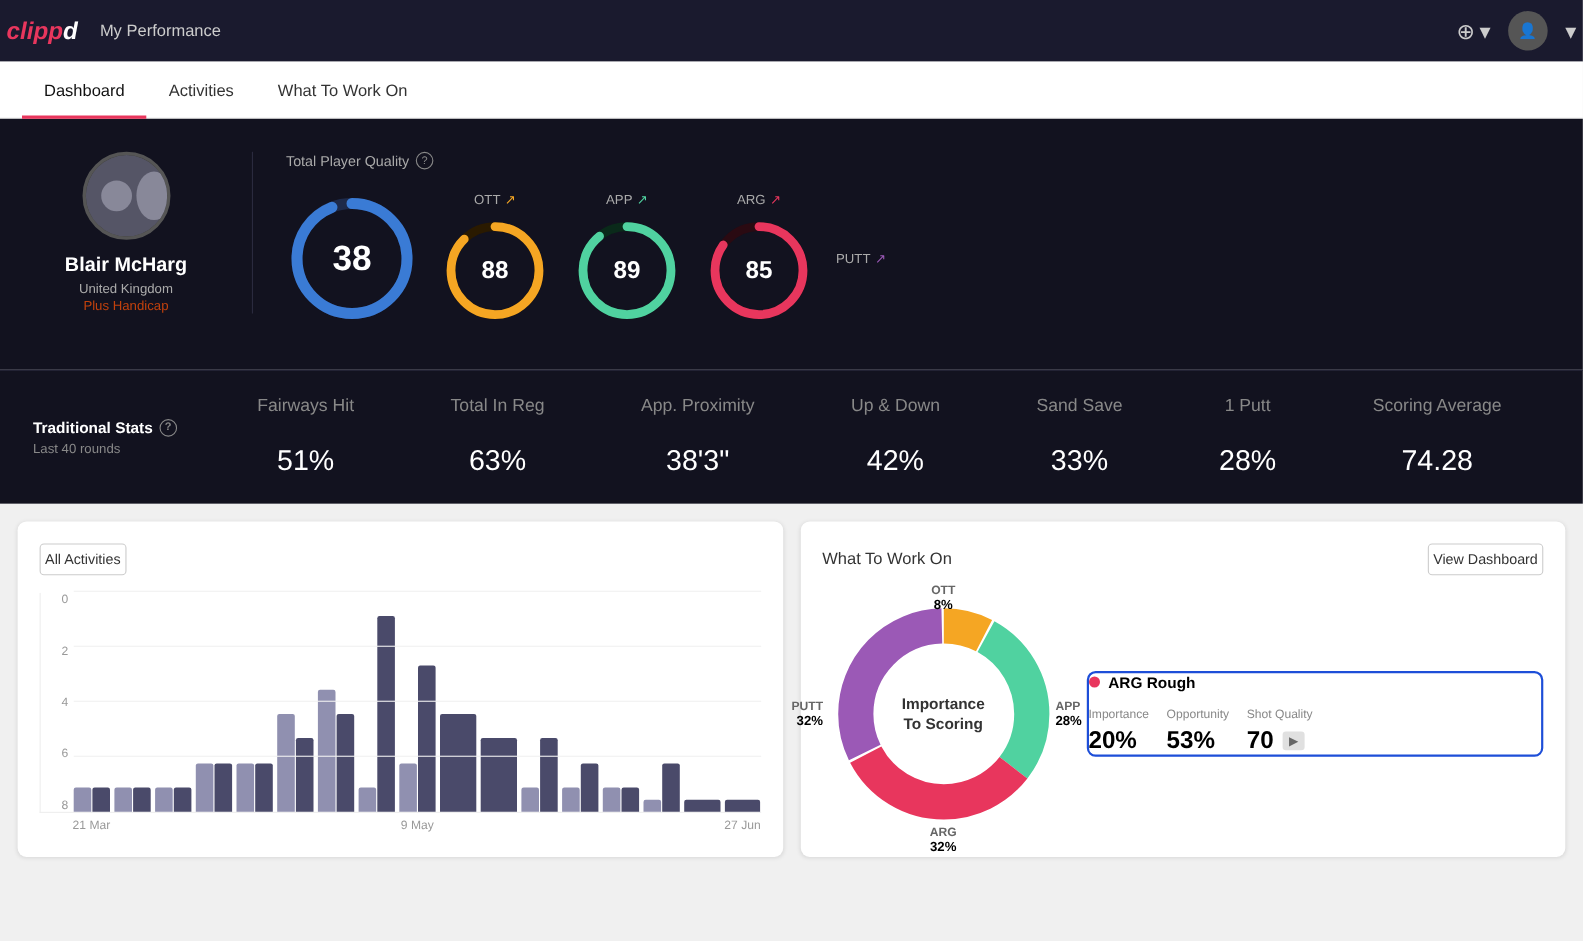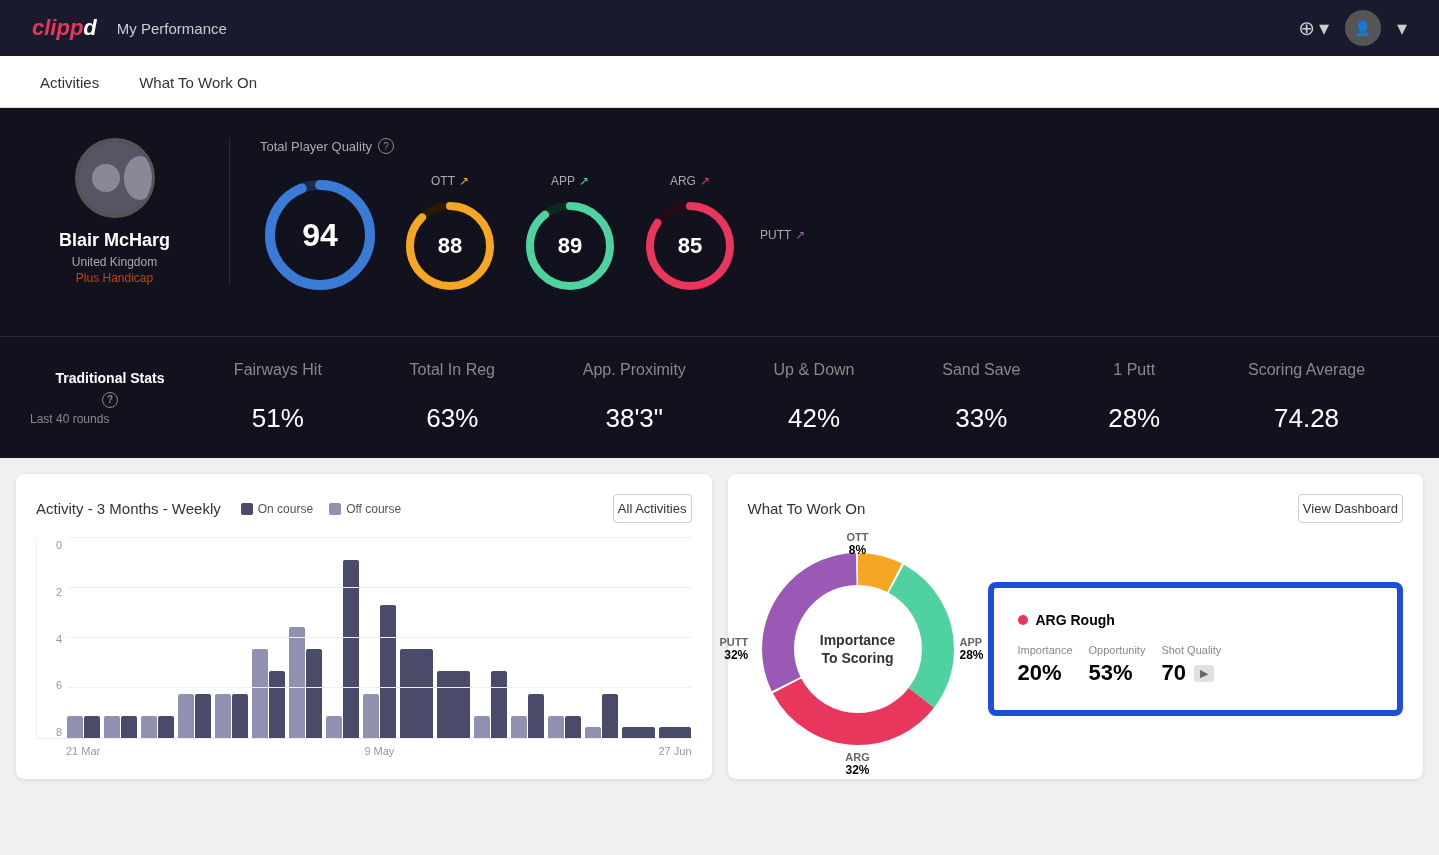--- a/index.html
+++ b/index.html
@@ -3,21 +3,21 @@
   <meta charset="utf-8">
   <style>
     * { box-sizing: border-box; margin: 0; padding: 0; }
     body { font-family: -apple-system, BlinkMacSystemFont, 'Segoe UI', sans-serif; background: #f0f0f0; }
 
     
     .header {
       background: #1a1a2e;
       display: flex;
       align-items: center;
-      padding: 0 32px;
+      padding: 0 6px;
       height: 56px;
       justify-content: space-between;
     }
     .logo { color: #e8365d; font-size: 22px; font-weight: bold; font-style: italic; }
     .logo span { color: white; }
     .header-title { color: #ccc; font-size: 15px; margin-left: 20px; flex: 1; }
     .header-right { display: flex; align-items: center; gap: 16px; }
     .header-icon-btn {
       color: #ccc; background: none; border: none; cursor: pointer;
       font-size: 20px; display: flex; align-items: center; gap: 4px;
@@ -107,21 +107,21 @@
     
     .stats-bar {
       background: #12121f;
       border-top: 1px solid #2a2a3e;
       padding: 24px 30px;
       display: flex;
       align-items: center;
       color: white;
     }
     .stats-title { min-width: 160px; }
-    .stats-title-text { font-size: 14px; font-weight: 600; display: flex; align-items: center; gap: 6px; flex-direction: column; }
+    .stats-title-text { font-size: 14px; font-weight: 600; display: flex; align-items: center; gap: 6px; }
     .stats-subtitle { font-size: 12px; color: #888; margin-top: 4px; }
     .stats-items { display: flex; flex: 1; justify-content: space-around; }
     .stat-item { text-align: center; }
     .stat-label { font-size: 16px; color: #888; margin-bottom: 24px; }
     .stat-value { font-size: 26px; font-weight: 300; }
 
     
     .bottom-section {
       display: flex;
       gap: 16px;
@@ -209,23 +209,23 @@
     
     .what-inner {
       display: flex;
       gap: 20px;
       align-items: center;
     }
 
     
     .detail-card {
       flex: 1;
-      border: 6px solid #1d4ed8;
+      border: 2px solid #1d4ed8;
       border-radius: 8px;
-      padding: 24px;
+      padding: 0;
     }
     .detail-title {
       display: flex; align-items: center; gap: 8px;
       font-size: 14px; font-weight: 600; margin-bottom: 16px;
     }
     .dot-red { width: 10px; height: 10px; border-radius: 50%; background: #e8365d; flex-shrink: 0; }
     .detail-stats { display: flex; gap: 16px; }
     .detail-stat { text-align: left; }
     .detail-stat-label { font-size: 11px; color: #888; margin-bottom: 4px; }
     .detail-stat-value { font-size: 22px; font-weight: 700; }
@@ -275,20 +275,21 @@
       <span>▾</span>
     </button>
     <button class="avatar-btn">
       <span>👤</span>
     </button>
     <button class="header-icon-btn">▾</button>
   </div>
 </header>
 
 <nav class="nav-tabs">
+  <button class="nav-tab active">Dashboard</button>
   <button class="nav-tab">Activities</button>
   <button class="nav-tab">What To Work On</button>
 </nav>
 
 <div class="hero">
   <div class="hero-inner">
 
     <div class="player-info">
       <div class="player-avatar">
         <svg width="74" height="74" viewBox="0 0 74 74" xmlns="http://www.w3.org/2000/svg">
@@ -309,21 +310,21 @@
       </div>
       <div class="quality-scores">
 
         <div class="score-circle circle-large">
           <div class="circle-container">
             <svg width="120" height="120" viewBox="0 0 120 120">
               <circle cx="60" cy="60" r="50" fill="none" stroke="#1e2a4a" stroke-width="10"></circle>
               <circle cx="60" cy="60" r="50" fill="none" stroke="#3a7bd5" stroke-width="10" stroke-dasharray="295 315" stroke-linecap="round"></circle>
             </svg>
             <div class="score-number-wrap">
-              <span class="score-number">94</span>
+              <span class="score-number">38</span>
             </div>
           </div>
         </div>
 
         <div class="score-circle">
           <div class="circle-label">
             <span>OTT</span>
             <span style="color:#f5a623;">↗</span>
           </div>
           <div class="circle-container">
@@ -418,33 +419,20 @@
       <div class="stat-label">Scoring Average</div>
       <div class="stat-value">74.28</div>
     </div>
   </div>
 </div>
 
 <div class="bottom-section">
 
   <div class="card activity-card">
     <div class="card-header">
-      <div style="display:flex;align-items:center;gap:20px;">
-        <span class="card-title">Activity - 3 Months - Weekly</span>
-        <div class="legend">
-          <div class="legend-item">
-            <div class="legend-dot" style="background:#4a4a6a;"></div>
-            <span>On course</span>
-          </div>
-          <div class="legend-item">
-            <div class="legend-dot" style="background:#9090b0;"></div>
-            <span>Off course</span>
-          </div>
-        </div>
-      </div>
       <button class="btn-outline">All Activities</button>
     </div>
 
     <div class="chart-area">
       <div class="chart-bars" id="chart-bars">
         <div class="y-axis">
           <span>8</span>
           <span>6</span>
           <span>4</span>
           <span>2</span>

